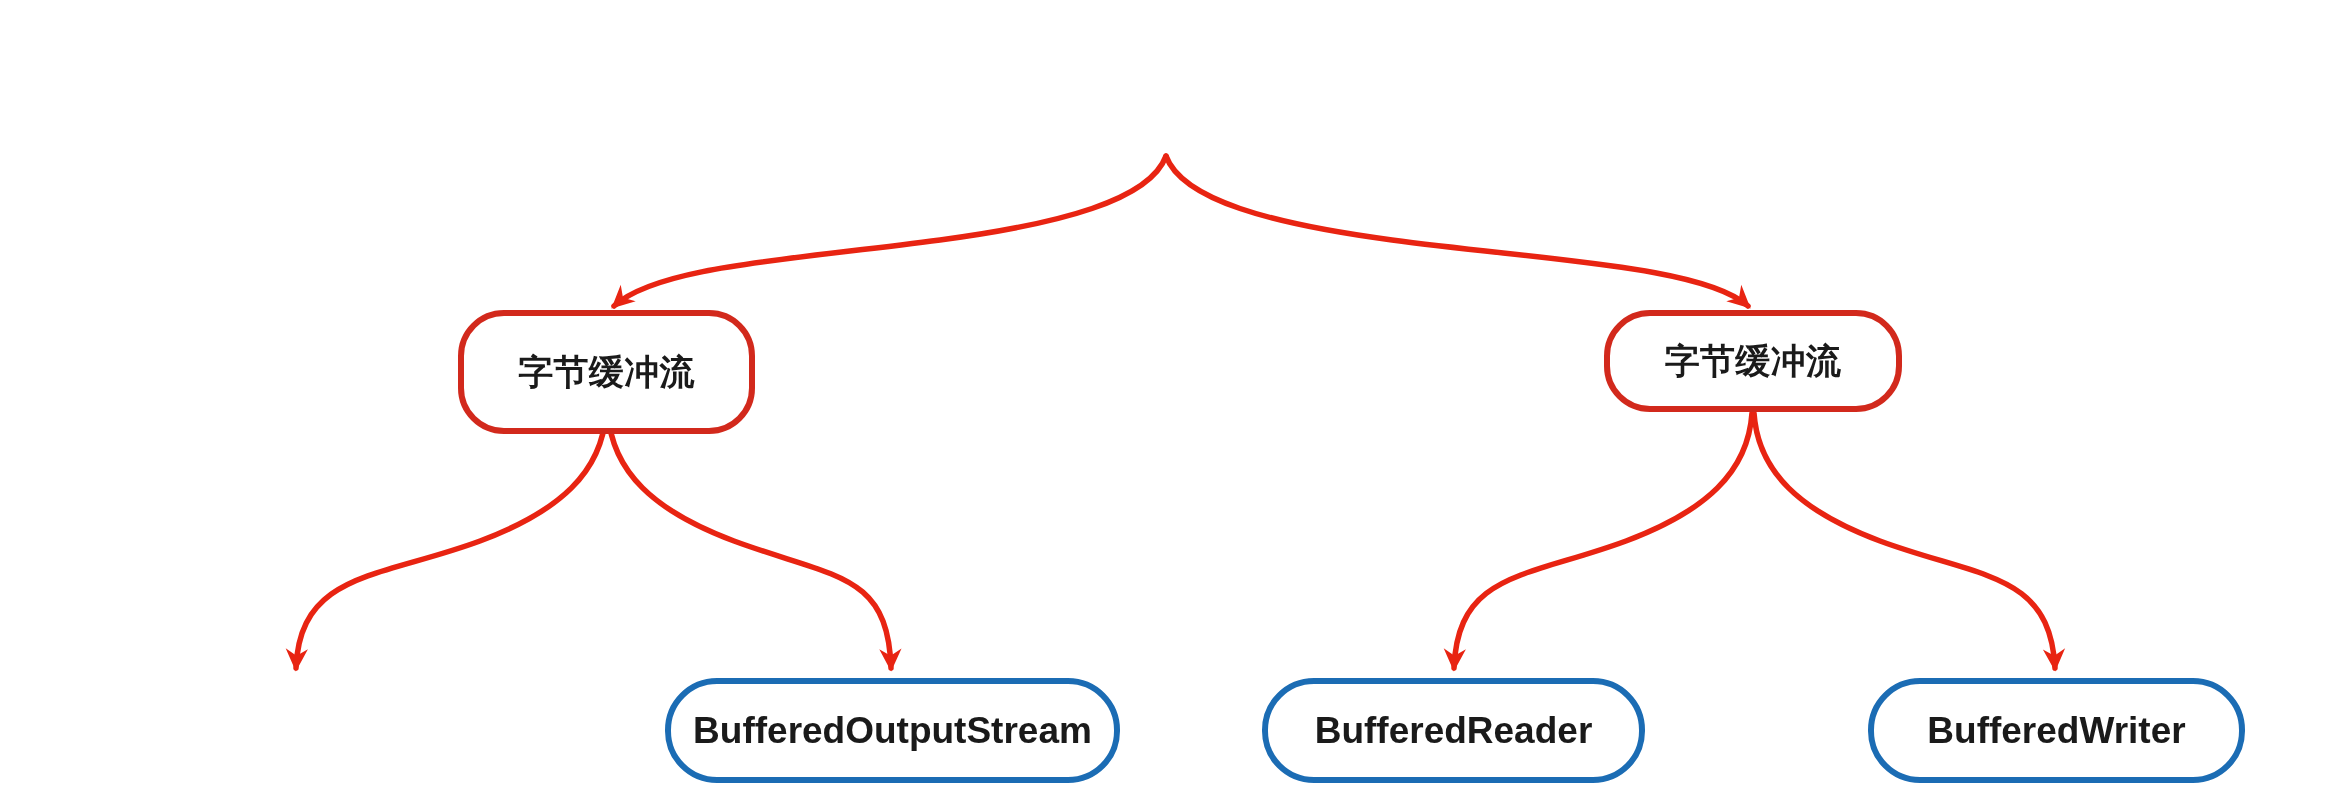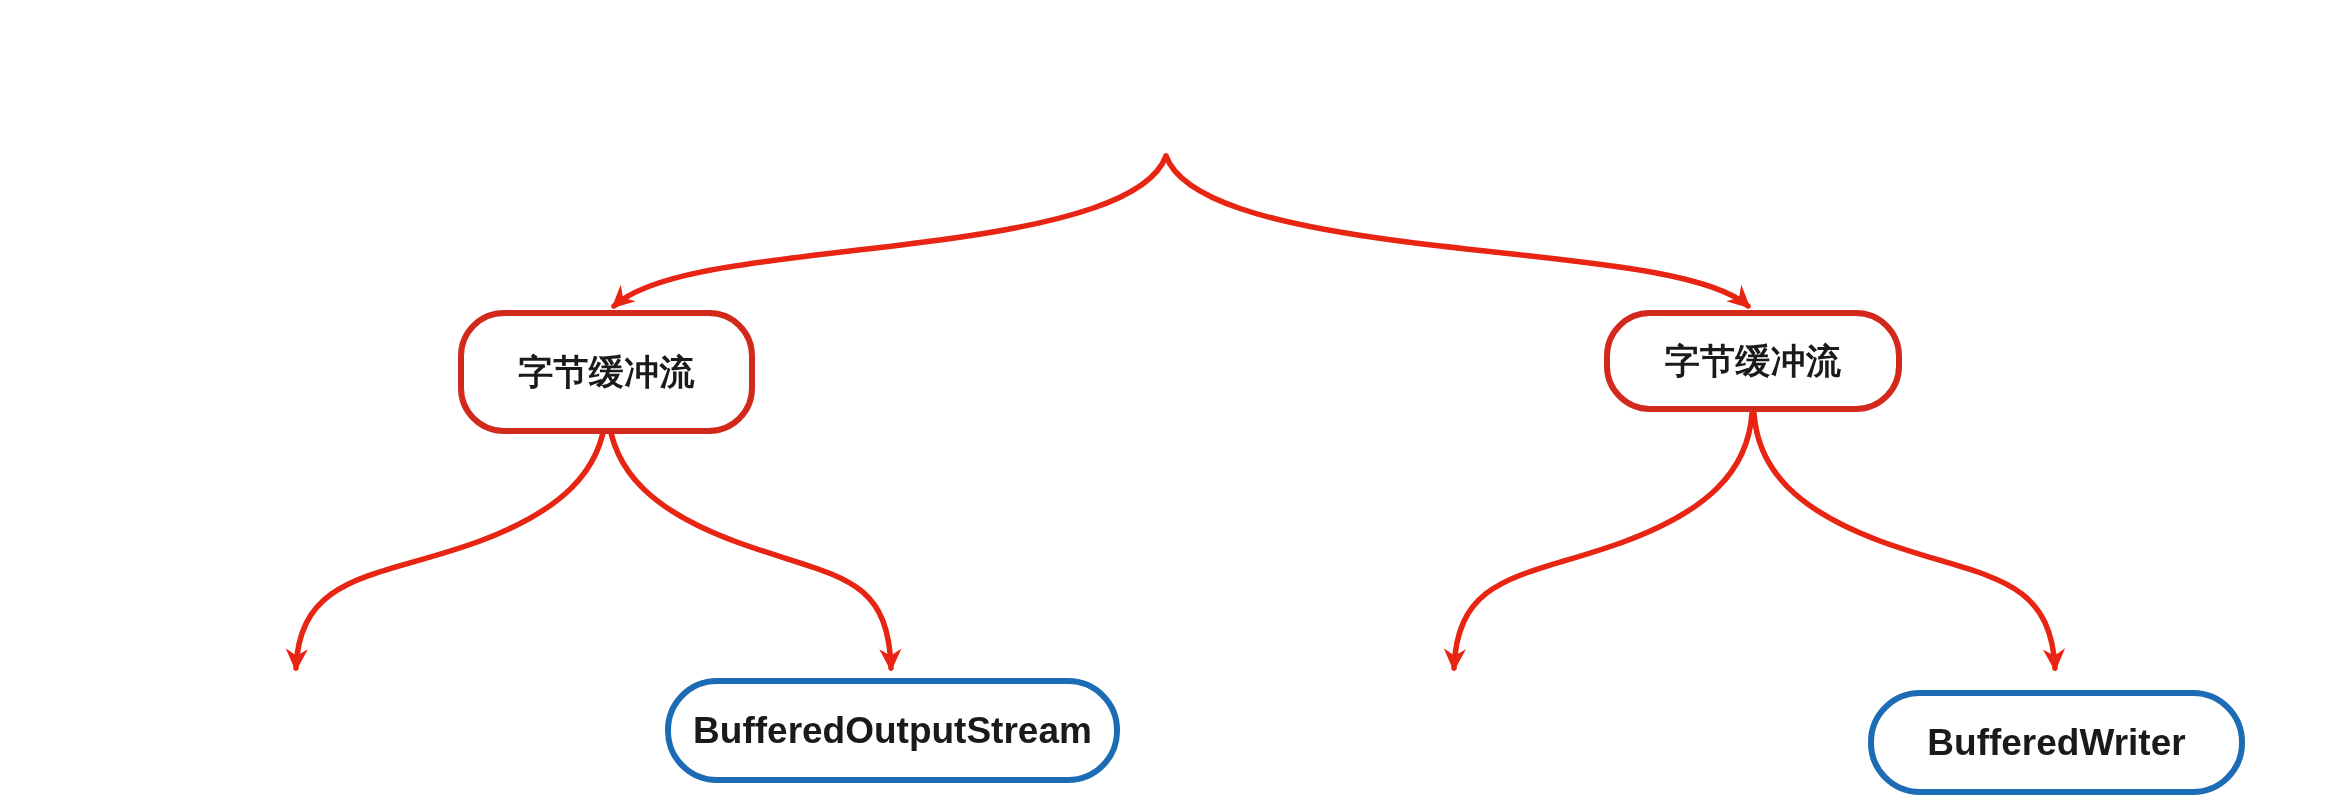--- a/index.html
+++ b/index.html
@@ -65,21 +65,21 @@
   .node--red .node__label { font-size: 35px; }
   .node--blue .node__label { font-size: 37px; letter-spacing: 0px; }
 
   
   #node-root  { left: 1018px; top: 50px;  width: 296px; height: 103px; }
   #node-byte  { left: 458px;  top: 310px; width: 297px; height: 124px; }
   #node-char  { left: 1604px; top: 310px; width: 298px; height: 102px; }
   #node-bis   { left: 72px;   top: 678px; width: 436px; height: 105px; }
   #node-bos   { left: 665px;  top: 678px; width: 455px; height: 105px; text-align: center; }
   #node-br    { left: 1262px; top: 678px; width: 383px; height: 105px; }
-  #node-bw    { left: 1868px; top: 678px; width: 377px; height: 105px; margin-top: 12px; }
+  #node-bw    { left: 1868px; top: 678px; width: 377px; height: 105px; }
 </style>
 </head>
 <body>
 
 <div class="stage">
 
   <svg class="edges" viewBox="0 0 2346 808">
     <defs>
       <marker id="arrowhead" viewBox="0 0 10 10" refX="8.2" refY="5" markerWidth="4.6" markerHeight="4.6" orient="auto-start-reverse">
         <path class="arrowhead-shape" d="M0.6,0.6 L9.6,5 L0.6,9.4 L3.4,5 Z"></path>
@@ -103,18 +103,21 @@
 
   <div class="node node--red" id="node-char">
     <span class="node__label">字节缓冲流</span>
   </div>
 
 
   <div class="node node--blue" id="node-bos">
     <span class="node__label">BufferedOutputStream</span>
   </div>
 
+  <div class="node node--blue" id="node-br">
+    <span class="node__label">BufferedReader</span>
+  </div>
 
   <div class="node node--blue" id="node-bw">
     <span class="node__label">BufferedWriter</span>
   </div>
 
 </div>
 
 </body></html>

